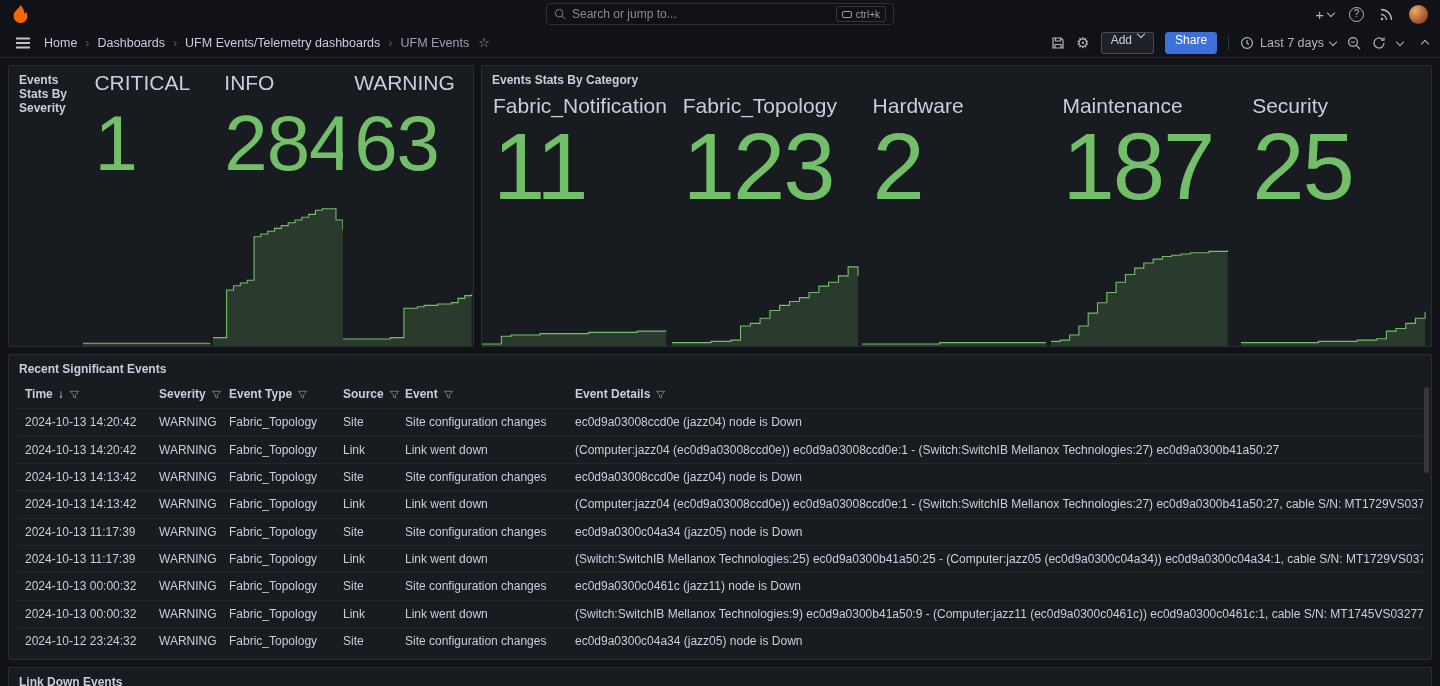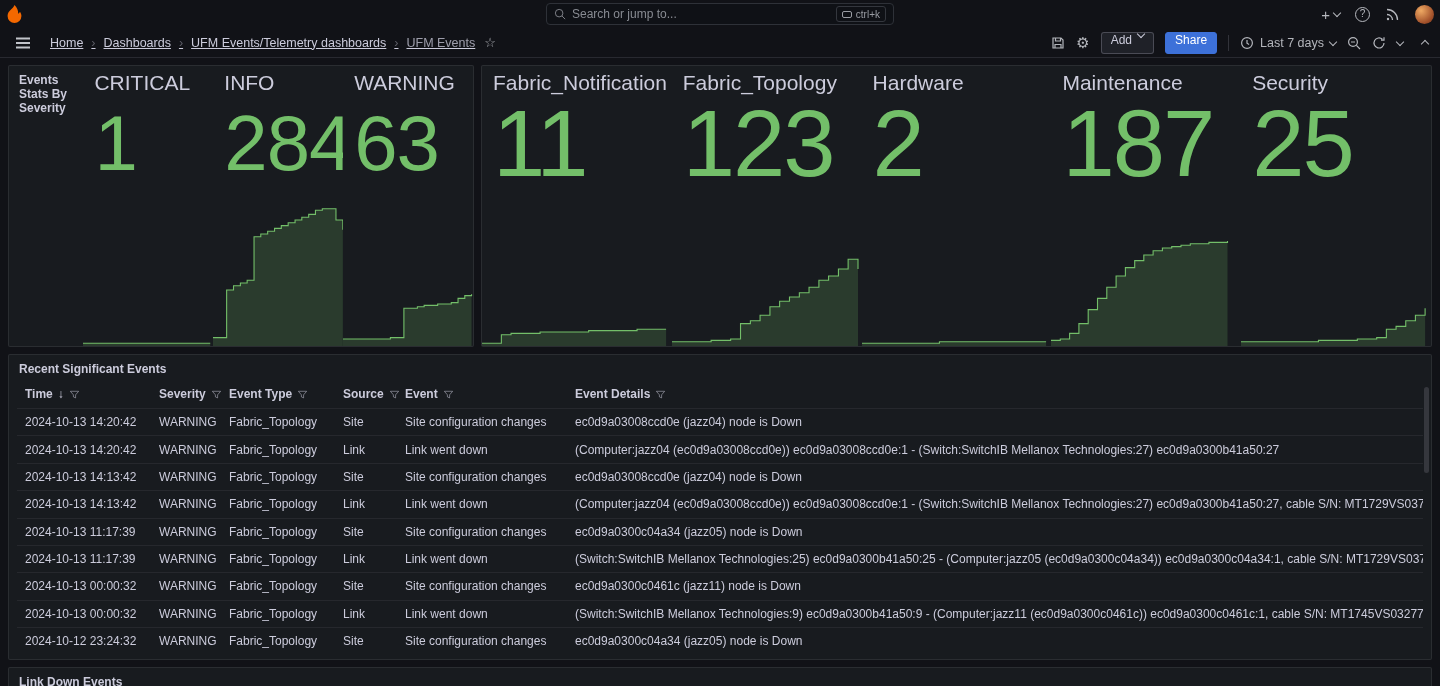--- a/index.html
+++ b/index.html
@@ -3,21 +3,21 @@
 <meta charset="utf-8">
 <style>
   *{margin:0;padding:0;box-sizing:border-box;}
   html,body{width:1440px;height:686px;overflow:hidden;}
   body{
     background:#111217;color:#ccccdc;
     font-family:"Liberation Sans","DejaVu Sans",sans-serif;
     font-size:13px;
   }
   
-  .topbar{height:28px;display:flex;align-items:center;padding:0 6px;position:relative;background:#111217;}
+  .topbar{height:28px;display:flex;align-items:center;padding:0 12px;position:relative;background:#111217;}
   .logo{display:flex;align-items:center;cursor:pointer;}
   .search-box{
     position:absolute;left:50%;transform:translateX(-50%);top:3px;
     width:348px;height:22px;background:#0f1116;border:1px solid #2e3138;border-radius:4px;
     display:flex;align-items:center;gap:6px;padding:0 7px;color:#8d9097;
   }
   .search-box svg{flex:none;stroke:#8d9097;}
   .search-box input{flex:1;background:transparent;border:0;outline:0;color:#ccccdc;font:inherit;font-size:12px;min-width:0;}
   .search-box input::placeholder{color:#888b92;}
   .kbd{display:flex;align-items:center;gap:4px;border:1px solid #34373e;border-radius:3px;height:16px;padding:0 5px;font-size:10px;color:#9a9da4;flex:none;}
@@ -26,21 +26,21 @@
   .tb-item{display:flex;align-items:center;gap:4px;cursor:pointer;font-size:15px;line-height:1;}
   .help-circle{width:15px;height:15px;border:1.3px solid #b6b8be;border-radius:50%;font-size:10px;display:flex;align-items:center;justify-content:center;}
   .avatar{width:19px;height:19px;border-radius:50%;background:radial-gradient(circle at 32% 30%,#efa963,#a4532c 65%,#6f3119);cursor:pointer;}
   
   .chev{width:6px;height:6px;border-right:1.4px solid currentColor;border-bottom:1.4px solid currentColor;transform:rotate(45deg);display:inline-block;margin-top:-2px;}
   .chev.up{transform:rotate(-135deg);margin-top:3px;}
   
   .navbar{height:30px;display:flex;align-items:center;padding:0 12px;border-bottom:1px solid rgba(204,204,220,0.13);}
   .burger-btn{width:22px;height:22px;display:flex;align-items:center;justify-content:center;cursor:pointer;}
   .burger{width:14px;height:2px;background:#c2c4ca;box-shadow:0 -4.5px 0 #c2c4ca,0 4.5px 0 #c2c4ca;display:block;}
-  .crumbs{display:flex;align-items:flex-end;gap:8px;margin-left:16px;font-size:12.5px;text-decoration:underline;}
+  .crumbs{display:flex;align-items:flex-end;gap:8px;margin-left:10px;font-size:12.5px;}
   .crumb{cursor:pointer;color:#ccccdc;white-space:nowrap;}
   .crumb.current{cursor:default;color:rgba(204,204,220,0.75);}
   .sep{color:rgba(204,204,220,0.4);}
   .star{margin-left:9px;font-size:13px;color:#a8aab0;cursor:pointer;}
   .nav-right{margin-left:auto;display:flex;align-items:center;gap:11px;color:#b4b6bc;font-size:12.5px;}
   .icon-btn{display:flex;align-items:center;cursor:pointer;color:#b4b6bc;}
   .icon-btn svg{stroke:currentColor;fill:none;stroke-width:1.2;}
   .gear{font-size:15px;line-height:1;}
   .btn{height:22px;border-radius:3px;font-size:12px;display:flex;align-items:flex-start;gap:6px;padding:0 9px;cursor:pointer;font-family:inherit;}
   .btn-add{background:#1f2128;border:1px solid rgba(204,204,220,0.25);color:#ccccdc;}
@@ -196,20 +196,21 @@
             <div class="stat-label">WARNING</div>
             <div class="stat-value">63</div>
             <svg viewBox="0 0 100 40" preserveAspectRatio="none" class="spark">
               <polygon points="0.0,38.0 5.2,38.0 5.2,38.0 10.4,38.0 10.4,38.0 15.6,38.0 15.6,38.0 20.8,38.0 20.8,38.0 26.1,38.0 26.1,38.0 31.3,38.0 31.3,38.0 36.5,38.0 36.5,37.6 41.7,37.6 41.7,37.6 46.9,37.6 46.9,29.2 52.1,29.2 52.1,29.2 57.3,29.2 57.3,28.8 62.5,28.8 62.5,28.4 67.7,28.4 67.7,28.4 72.9,28.4 72.9,28.0 78.2,28.0 78.2,28.0 83.4,28.0 83.4,27.6 88.6,27.6 88.6,26.4 93.8,26.4 93.8,25.6 99.0,25.6 99.0,25.2 99,40 0,40" fill="rgba(115,191,105,0.20)"></polygon>
               <polyline points="0.0,38.0 5.2,38.0 5.2,38.0 10.4,38.0 10.4,38.0 15.6,38.0 15.6,38.0 20.8,38.0 20.8,38.0 26.1,38.0 26.1,38.0 31.3,38.0 31.3,38.0 36.5,38.0 36.5,37.6 41.7,37.6 41.7,37.6 46.9,37.6 46.9,29.2 52.1,29.2 52.1,29.2 57.3,29.2 57.3,28.8 62.5,28.8 62.5,28.4 67.7,28.4 67.7,28.4 72.9,28.4 72.9,28.0 78.2,28.0 78.2,28.0 83.4,28.0 83.4,27.6 88.6,27.6 88.6,26.4 93.8,26.4 93.8,25.6 99.0,25.6 99.0,25.2" fill="none" stroke="#73BF69" stroke-width="1.1" vector-effect="non-scaling-stroke"></polyline>
             </svg>
           </div>
         </div>
     </section>
     <section class="panel" id="panel-category">
+      <h2 class="panel-title">Events Stats By Category</h2>
       <div class="stats-row" id="category-stats">
           <div class="stat-cell">
             <div class="stat-label">Fabric_Notification</div>
             <div class="stat-value">11</div>
             <svg viewBox="0 0 100 40" preserveAspectRatio="none" class="spark">
               <polygon points="0.0,39.2 5.1,39.2 5.1,39.2 10.2,39.2 10.2,36.8 15.3,36.8 15.3,36.4 20.4,36.4 20.4,36.4 25.5,36.4 25.5,36.4 30.6,36.4 30.6,36.0 35.7,36.0 35.7,36.0 40.8,36.0 40.8,36.0 45.9,36.0 45.9,36.0 51.1,36.0 51.1,36.0 56.2,36.0 56.2,35.6 61.3,35.6 61.3,35.6 66.4,35.6 66.4,35.6 71.5,35.6 71.5,35.6 76.6,35.6 76.6,35.6 81.7,35.6 81.7,35.2 86.8,35.2 86.8,35.2 91.9,35.2 91.9,35.2 97.0,35.2 97.0,35.2 97,40 0,40" fill="rgba(115,191,105,0.20)"></polygon>
               <polyline points="0.0,39.2 5.1,39.2 5.1,39.2 10.2,39.2 10.2,36.8 15.3,36.8 15.3,36.4 20.4,36.4 20.4,36.4 25.5,36.4 25.5,36.4 30.6,36.4 30.6,36.0 35.7,36.0 35.7,36.0 40.8,36.0 40.8,36.0 45.9,36.0 45.9,36.0 51.1,36.0 51.1,36.0 56.2,36.0 56.2,35.6 61.3,35.6 61.3,35.6 66.4,35.6 66.4,35.6 71.5,35.6 71.5,35.6 76.6,35.6 76.6,35.6 81.7,35.6 81.7,35.2 86.8,35.2 86.8,35.2 91.9,35.2 91.9,35.2 97.0,35.2 97.0,35.2" fill="none" stroke="#73BF69" stroke-width="1.1" vector-effect="non-scaling-stroke"></polyline>
             </svg>
           </div>
           <div class="stat-cell">

